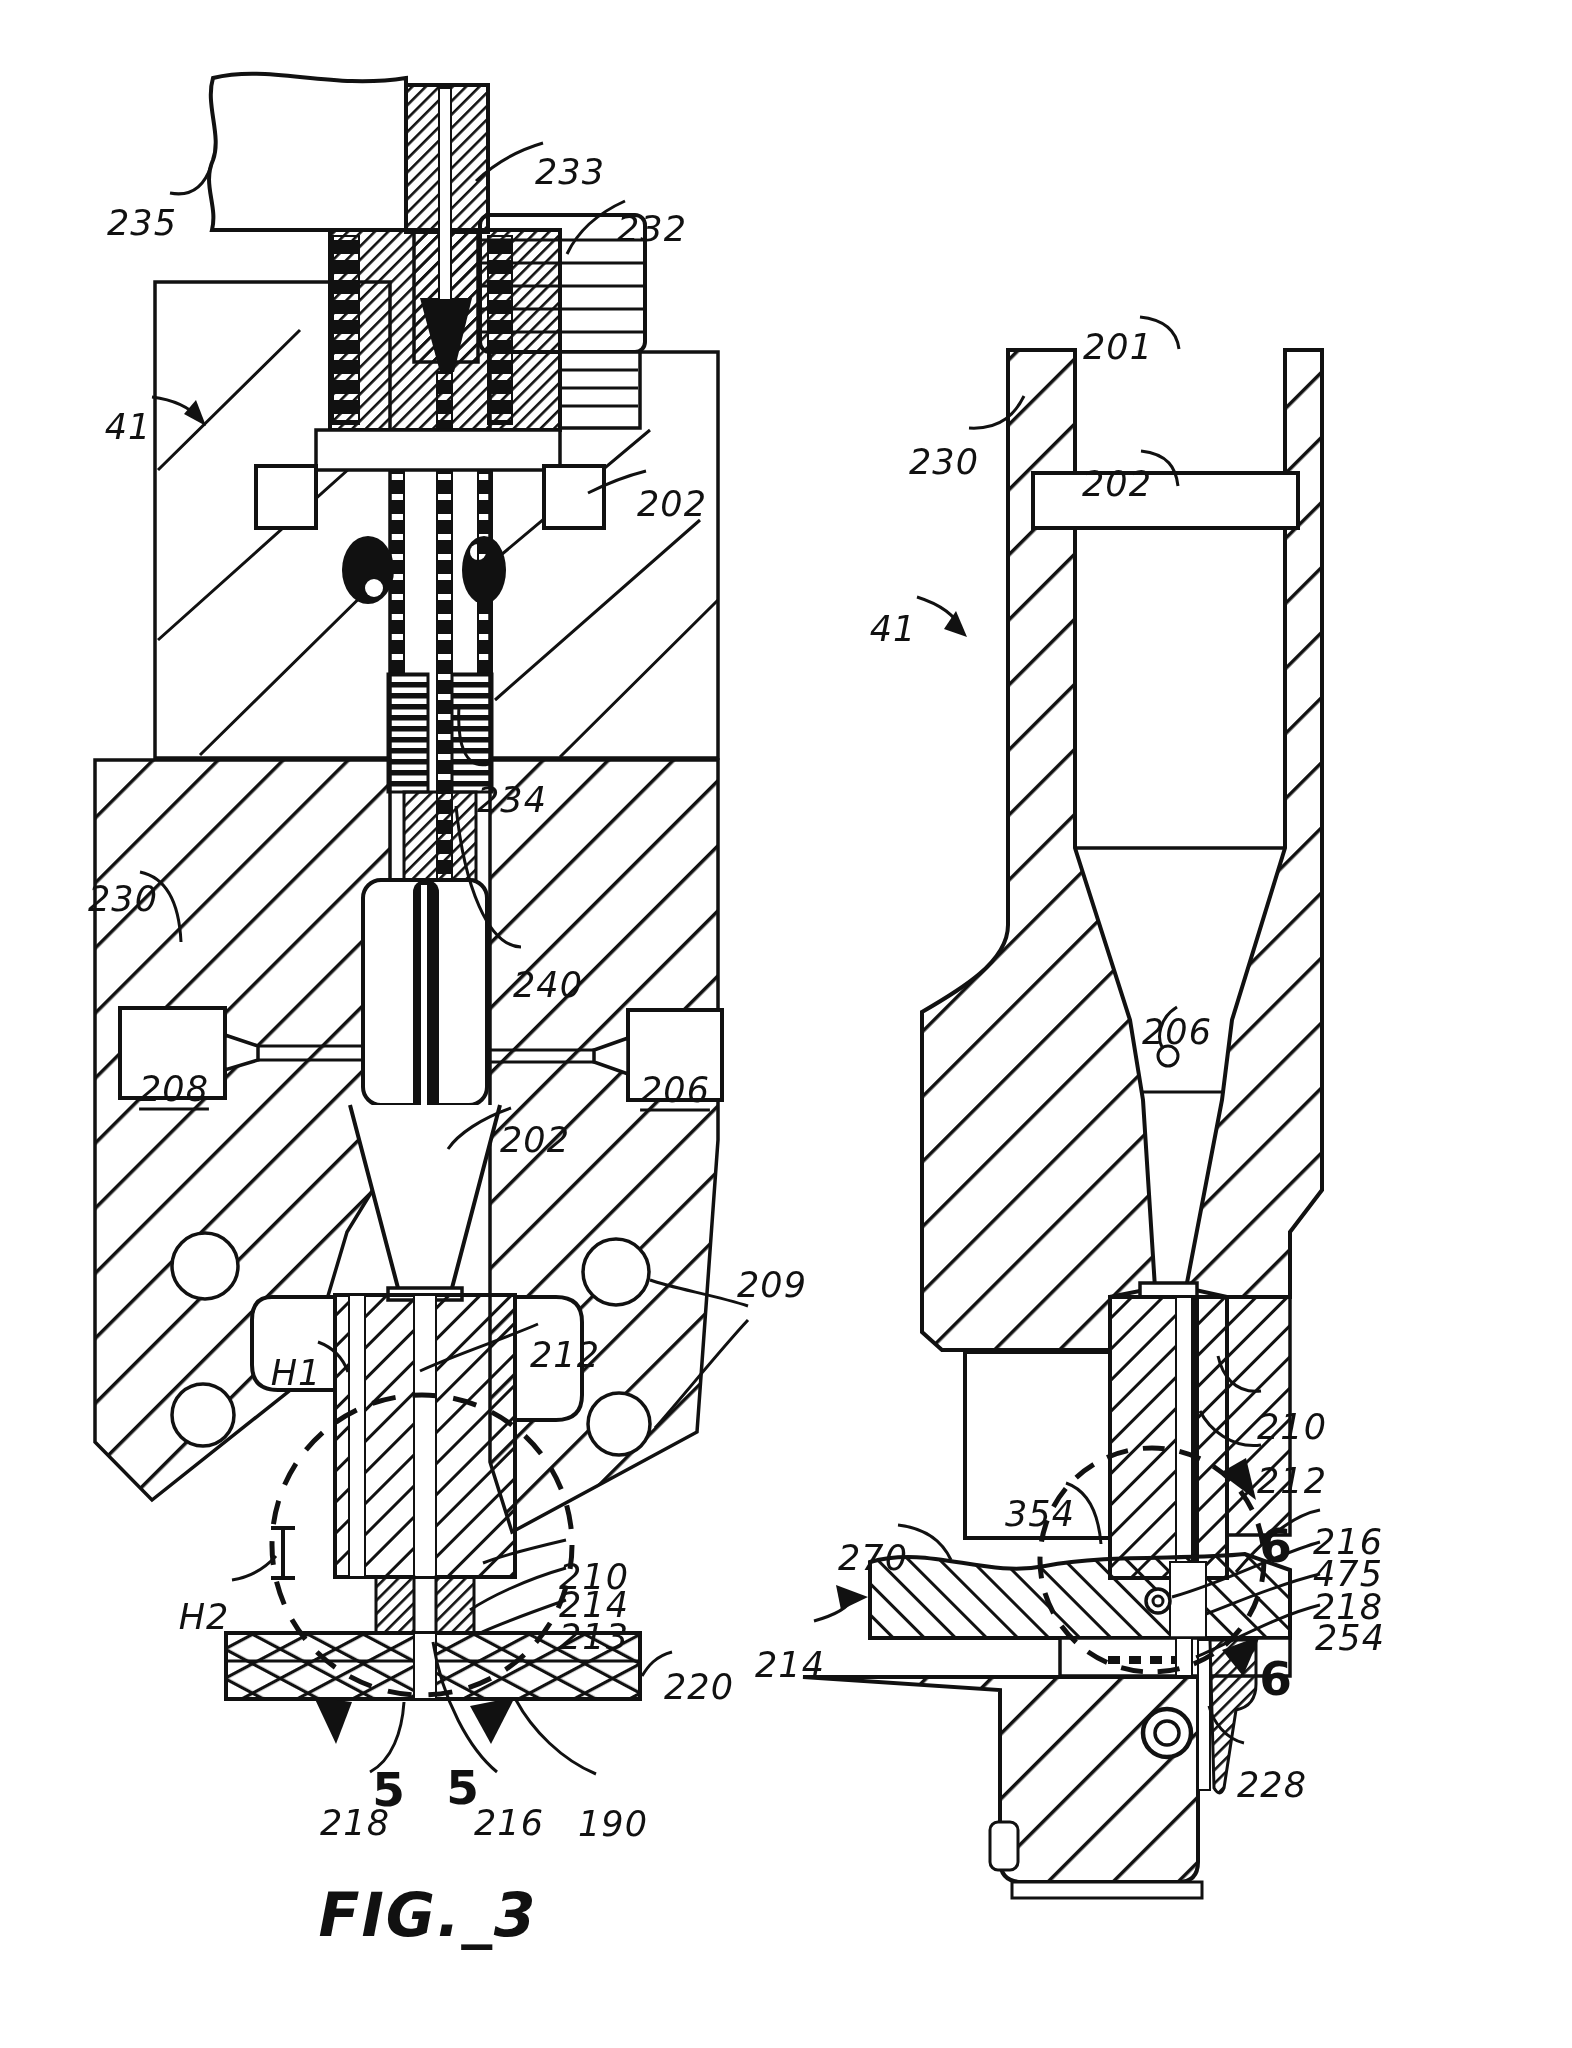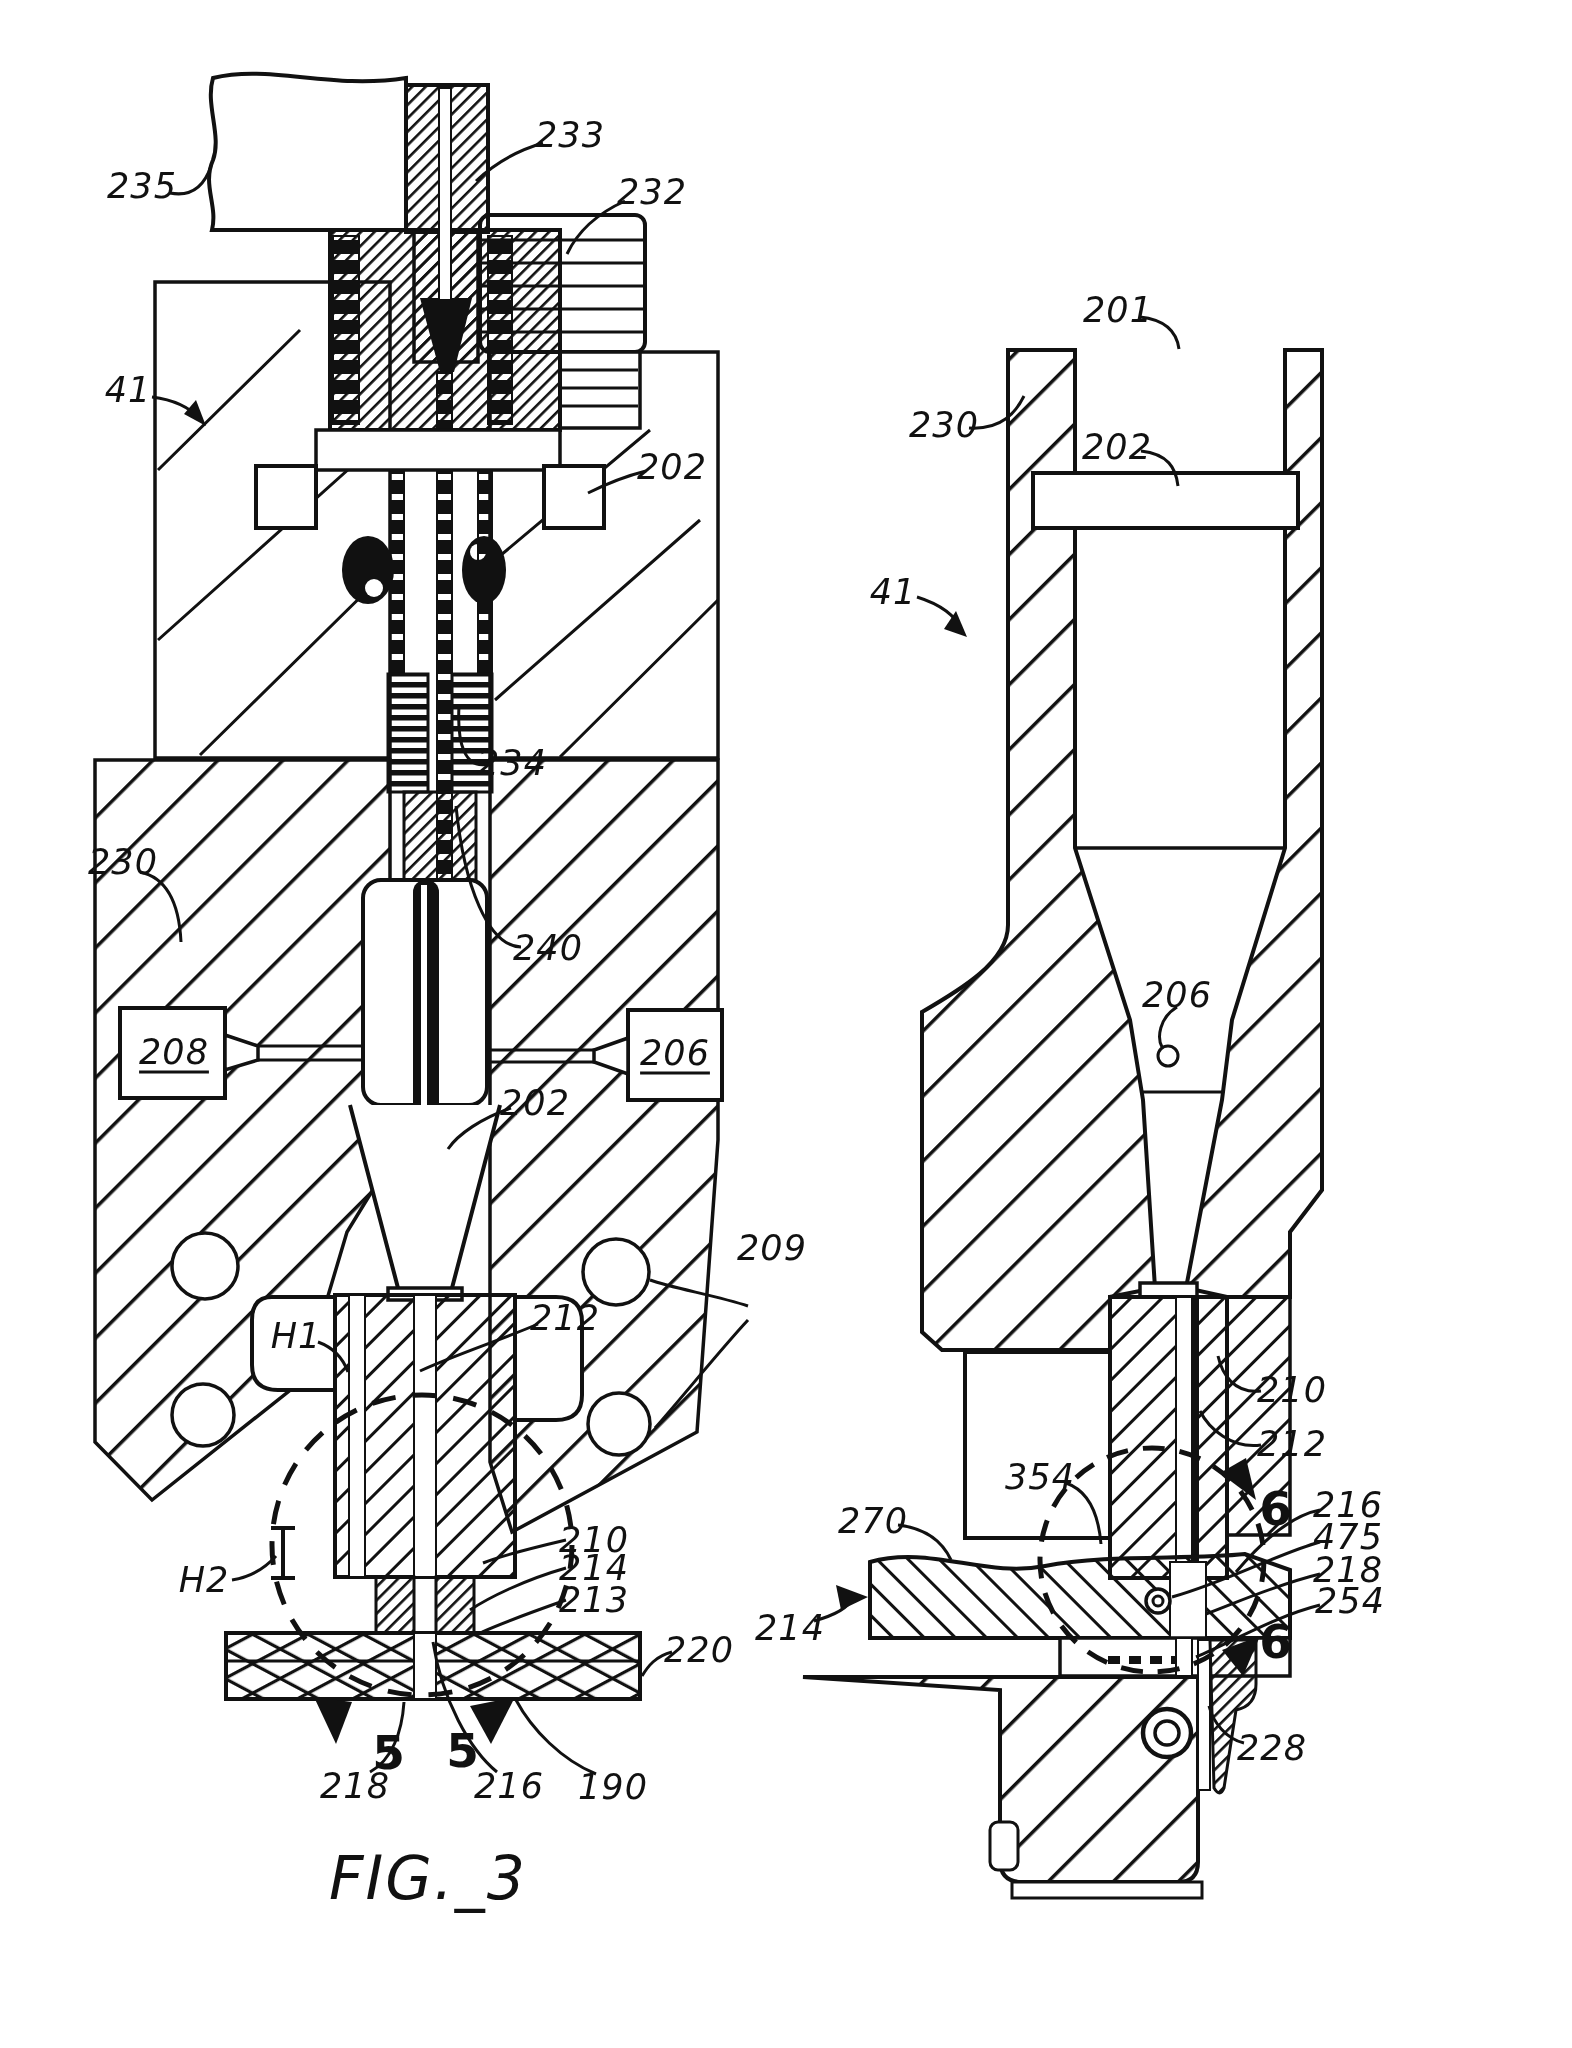--- a/index.html
+++ b/index.html
@@ -1,23 +1,23 @@
 <!DOCTYPE html>
 <html><head>
 <meta charset="utf-8">
 <style>
   html,body{margin:0;padding:0;background:#e8e8e8;}
   .sheet{position:relative;width:1572px;height:2048px;background:#ffffff;overflow:hidden;
          font-family:"DejaVu Sans", sans-serif;color:#111;}
   .sheet svg{position:absolute;left:0;top:0;}
   .ref{position:absolute;transform:translate(-50%,-50%);font-style:italic;font-size:35px;
-       letter-spacing:1px;white-space:nowrap;line-height:1;}
+       letter-spacing:1px;white-space:nowrap;line-height:1;margin-top:37px;}
   .u{text-decoration:underline;text-underline-offset:7px;text-decoration-thickness:3px;}
   .sec{font-style:normal;font-weight:bold;font-size:47px;}
-  .cap{font-size:60px;font-weight:normal;font-style:italic;letter-spacing:2px;}
+  .cap{font-size:60px;font-weight:bold;font-style:italic;letter-spacing:2px;}
 </style>
 </head>
 <body>
 
 <div class="sheet">
 
 <svg width="1572" height="2048" viewBox="0 0 1572 2048">
   <defs>
     <pattern id="hw" patternUnits="userSpaceOnUse" width="46" height="46" patternTransform="rotate(45)">
       <rect width="3.5" height="46" fill="#111"></rect>

